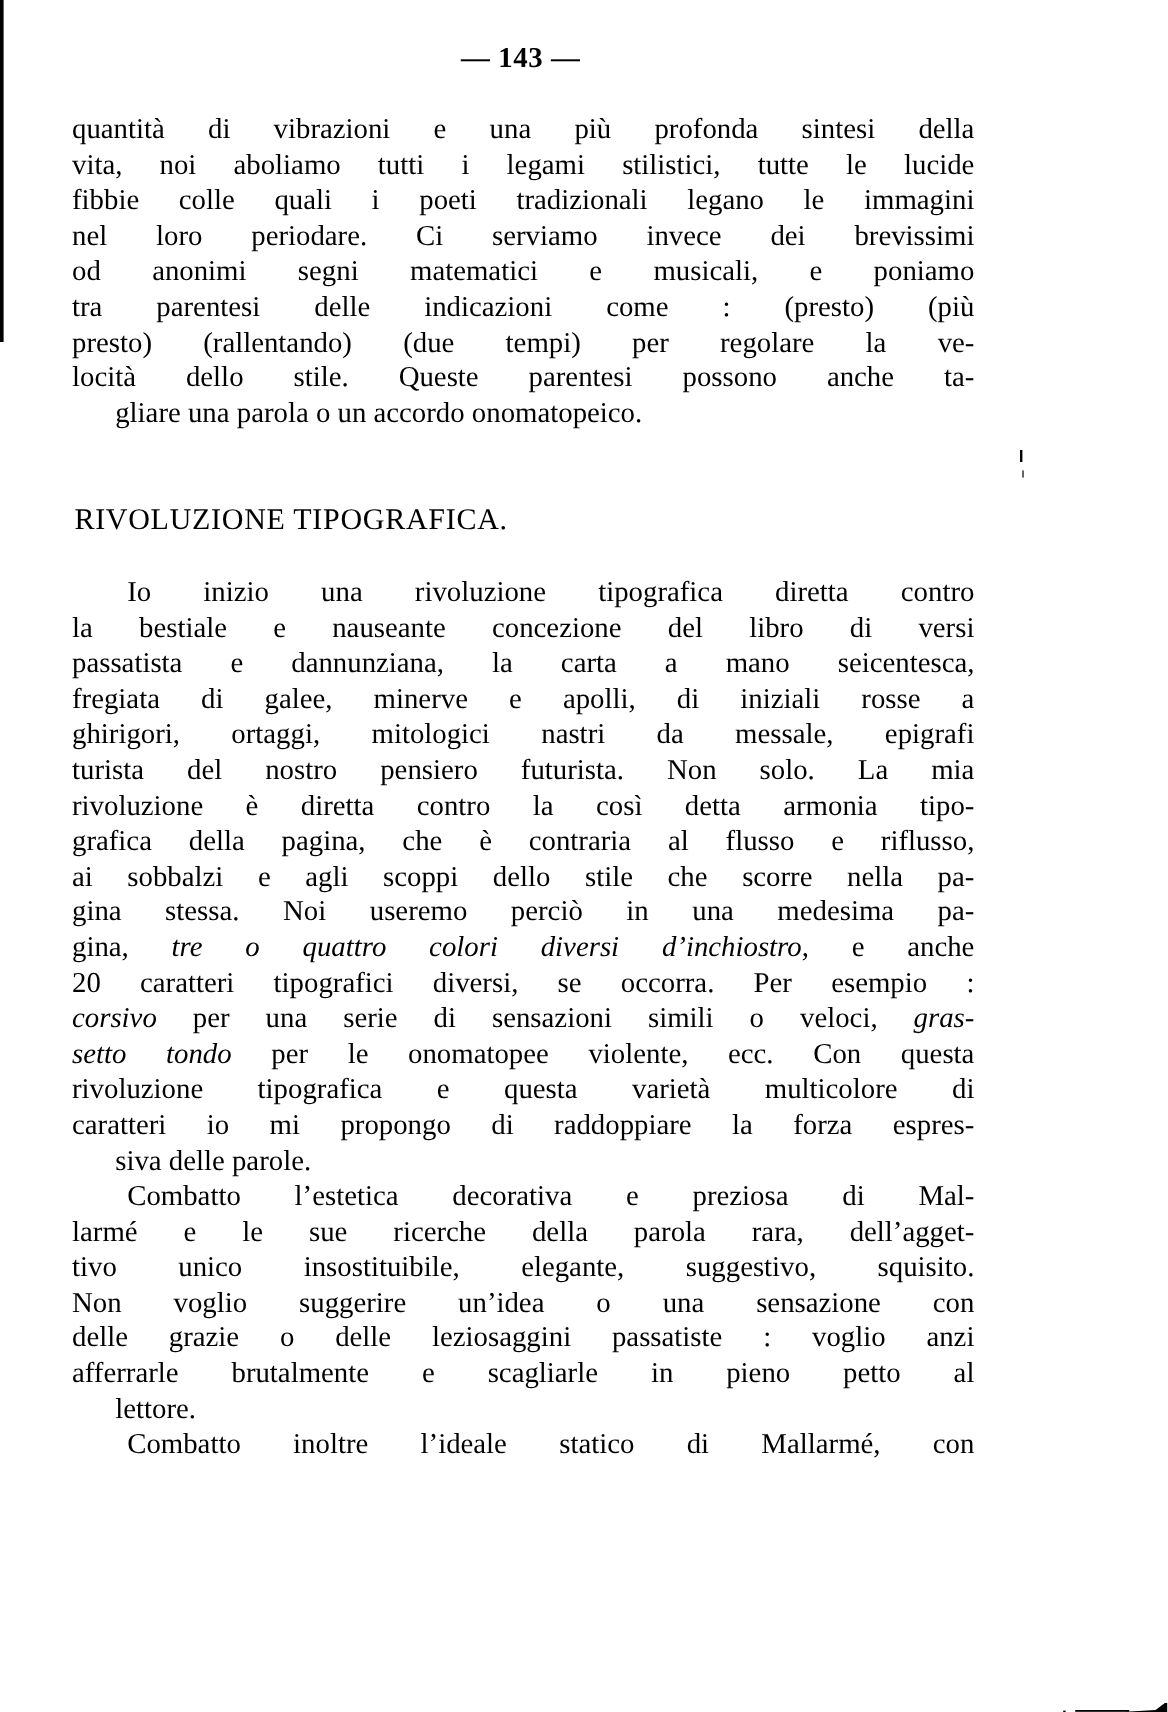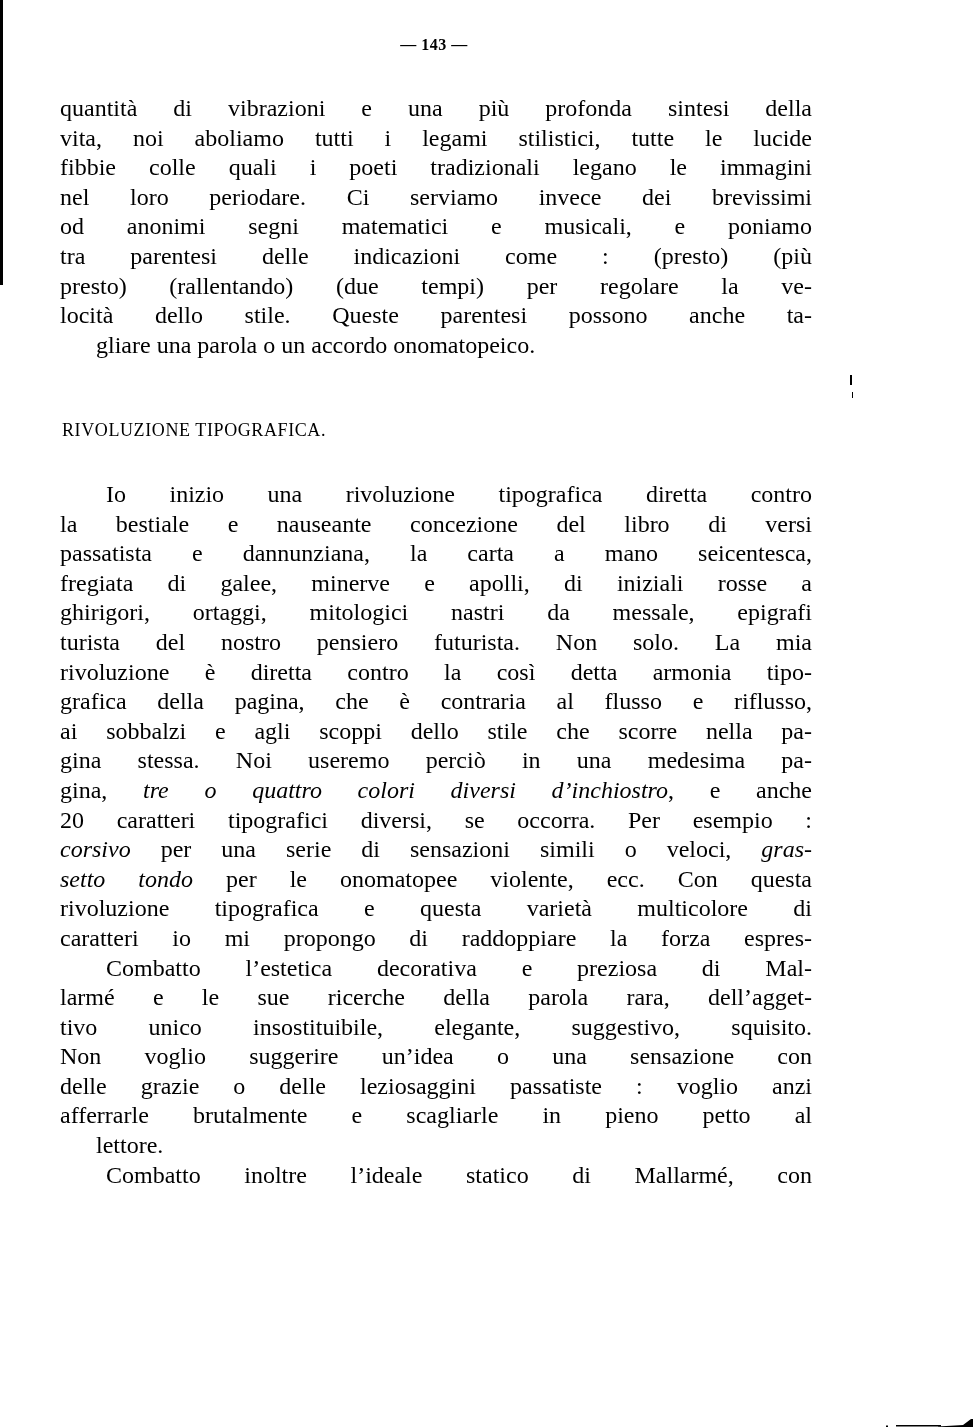--- a/index.html
+++ b/index.html
@@ -30,21 +30,21 @@
       width: 2px;
       height: 155px;
       background: #000000;
     }
     .page-number {
       position: absolute;
       top: 36px;
       left: 0;
       width: 868px;
       text-align: center;
-      font-size: 16px;
+      font-size: 24px;
       font-weight: bold;
       letter-spacing: 0.5px;
       font-family: "Liberation Serif", serif;
     }
     .text-block {
       position: absolute;
       left: 60px;
       width: 752px;
       font-family: "Liberation Serif", serif;
       font-size: 24px;
@@ -62,21 +62,21 @@
       margin-left: 36px;
     }
     .line.indent {
       padding-left: 46px;
     }
     .section-heading {
       position: absolute;
       top: 420px;
       left: 62px;
       font-family: "Liberation Serif", serif;
-      font-size: 18px;
+      font-size: 25px;
       letter-spacing: 0.6px;
     }
     .block-1 { top: 94px; }
     .block-2 { top: 480px; }
     em { font-style: italic; margin-top: 35px; }
     .speck {
       position: absolute;
       background: #000;
     }
     .scan-mark {
@@ -122,20 +122,21 @@
   <span class="line">rivoluzione è diretta contro la così detta armonia tipo-</span>
   <span class="line">grafica della pagina, che è contraria al flusso e riflusso,</span>
   <span class="line">ai sobbalzi e agli scoppi dello stile che scorre nella pa-</span>
   <span class="line">gina stessa. Noi useremo perciò in una medesima pa-</span>
   <span class="line"><span>gina, </span><em>tre o quattro colori diversi d’inchiostro</em><span>, e anche</span></span>
   <span class="line">20 caratteri tipografici diversi, se occorra. Per esempio :</span>
   <span class="line"><em>corsivo</em><span> per una serie di sensazioni simili o veloci, </span><em>gras-</em></span>
   <span class="line"><em>setto tondo</em><span> per le onomatopee violente, ecc. Con questa</span></span>
   <span class="line">rivoluzione tipografica e questa varietà multicolore di</span>
   <span class="line">caratteri io mi propongo di raddoppiare la forza espres-</span>
+  <span class="line last">siva delle parole.</span>
 
   <span class="line indent">Combatto l’estetica decorativa e preziosa di Mal-</span>
   <span class="line">larmé e le sue ricerche della parola rara, dell’agget-</span>
   <span class="line">tivo unico insostituibile, elegante, suggestivo, squisito.</span>
   <span class="line">Non voglio suggerire un’idea o una sensazione con</span>
   <span class="line">delle grazie o delle leziosaggini passatiste : voglio anzi</span>
   <span class="line">afferrarle brutalmente e scagliarle in pieno petto al</span>
   <span class="line last">lettore.</span>
 
   <span class="line indent">Combatto inoltre l’ideale statico di Mallarmé, con</span>

